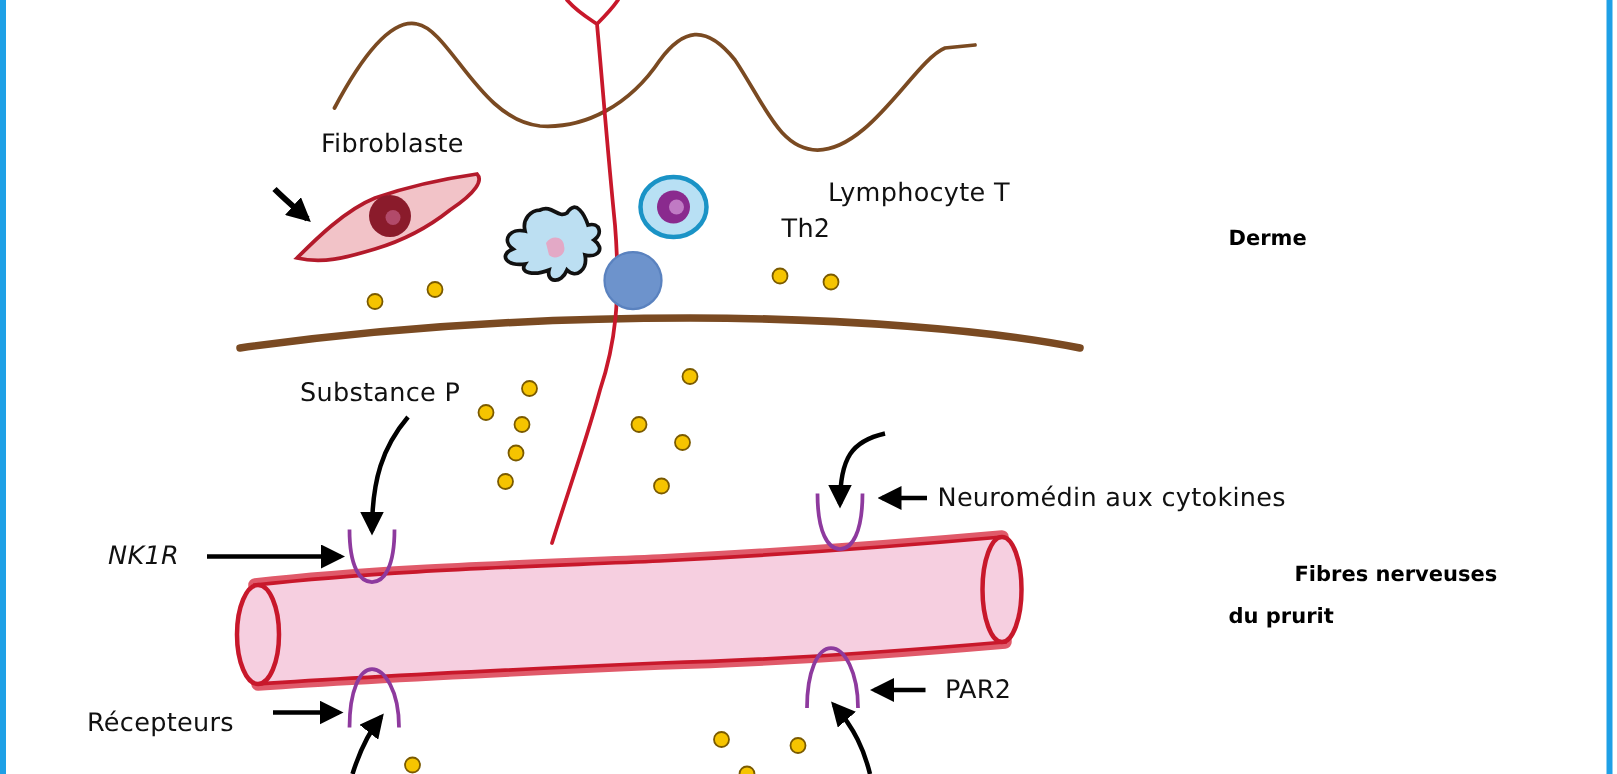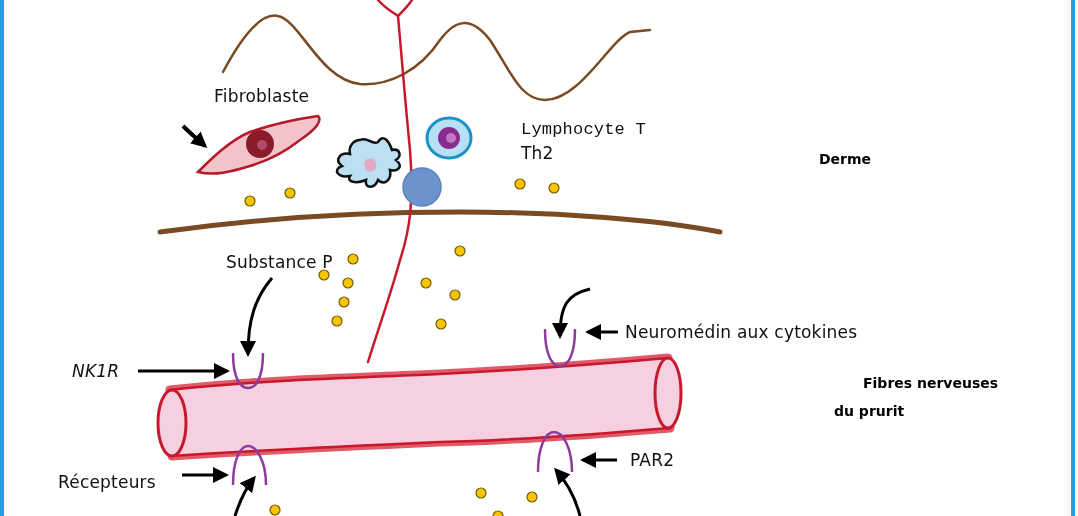--- a/index.html
+++ b/index.html
@@ -90,23 +90,23 @@
       <circle cx="455" cy="295" r="5"></circle>
       <circle cx="441" cy="324" r="5"></circle>
       <circle cx="275" cy="510" r="5"></circle>
       <circle cx="481" cy="493" r="5"></circle>
       <circle cx="532" cy="497" r="5"></circle>
       <circle cx="498" cy="516" r="5"></circle>
     </g>
   </svg>
 
   <div class="lbl" style="left:214px; top:86px;">Fibroblaste</div>
-  <div class="lbl" style="left:521px; top:119px;font-family:Liberation Mono, monospace;">Lymphocyte T</div>
+  <div class="lbl" style="left:552px; top:119px;">Lymphocyte T</div>
   <div class="lbl" style="left:521px; top:143px;">Th2</div>
   <div class="lbl-bold" style="left:819px; top:146px;">Derme</div>
-  <div class="lbl" style="left:200px; top:252px;margin-left:26px;">Substance P</div>
+  <div class="lbl" style="left:200px; top:252px;">Substance P</div>
   <div class="lbl" style="left:625px; top:322px;">Neuromédin aux cytokines</div>
   <div class="lbl" style="left:72px; top:361px;font-style:italic;">NK1R</div>
   <div class="lbl-bold" style="left:819px; top:370px;margin-left:44px;">Fibres nerveuses</div>
-  <div class="lbl-bold" style="left:819px; top:398px;margin-left:15px;">du prurit</div>
+  <div class="lbl-bold" style="left:819px; top:398px;">du prurit</div>
   <div class="lbl" style="left:630px; top:450px;">PAR2</div>
   <div class="lbl" style="left:58px; top:472px;">Récepteurs</div>
 </div>
 
 </body></html>

